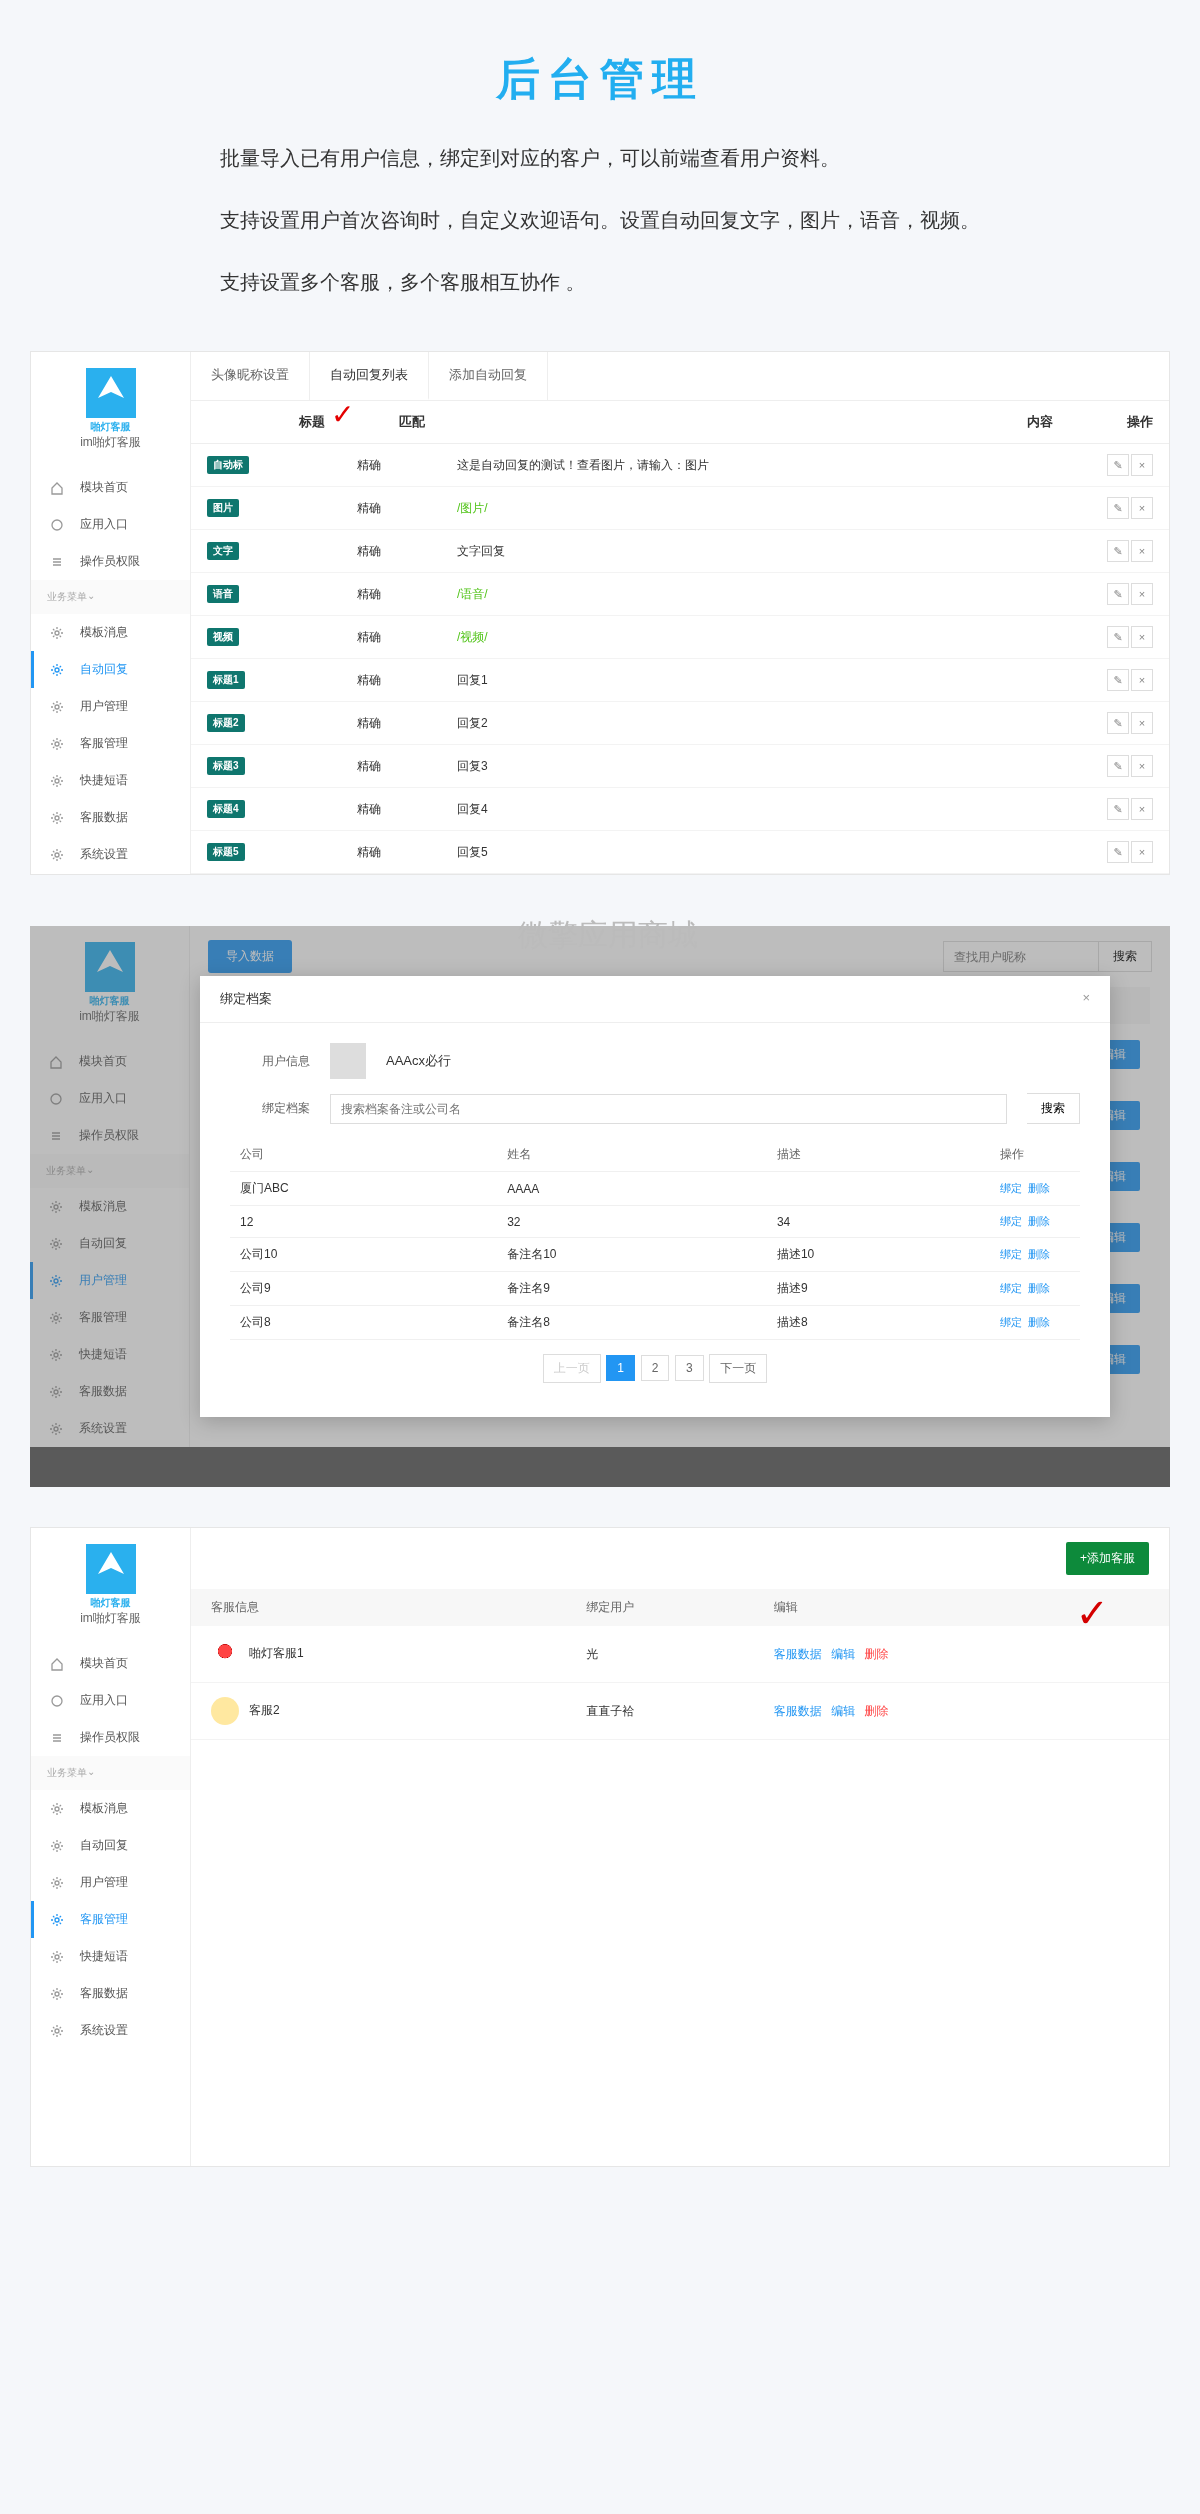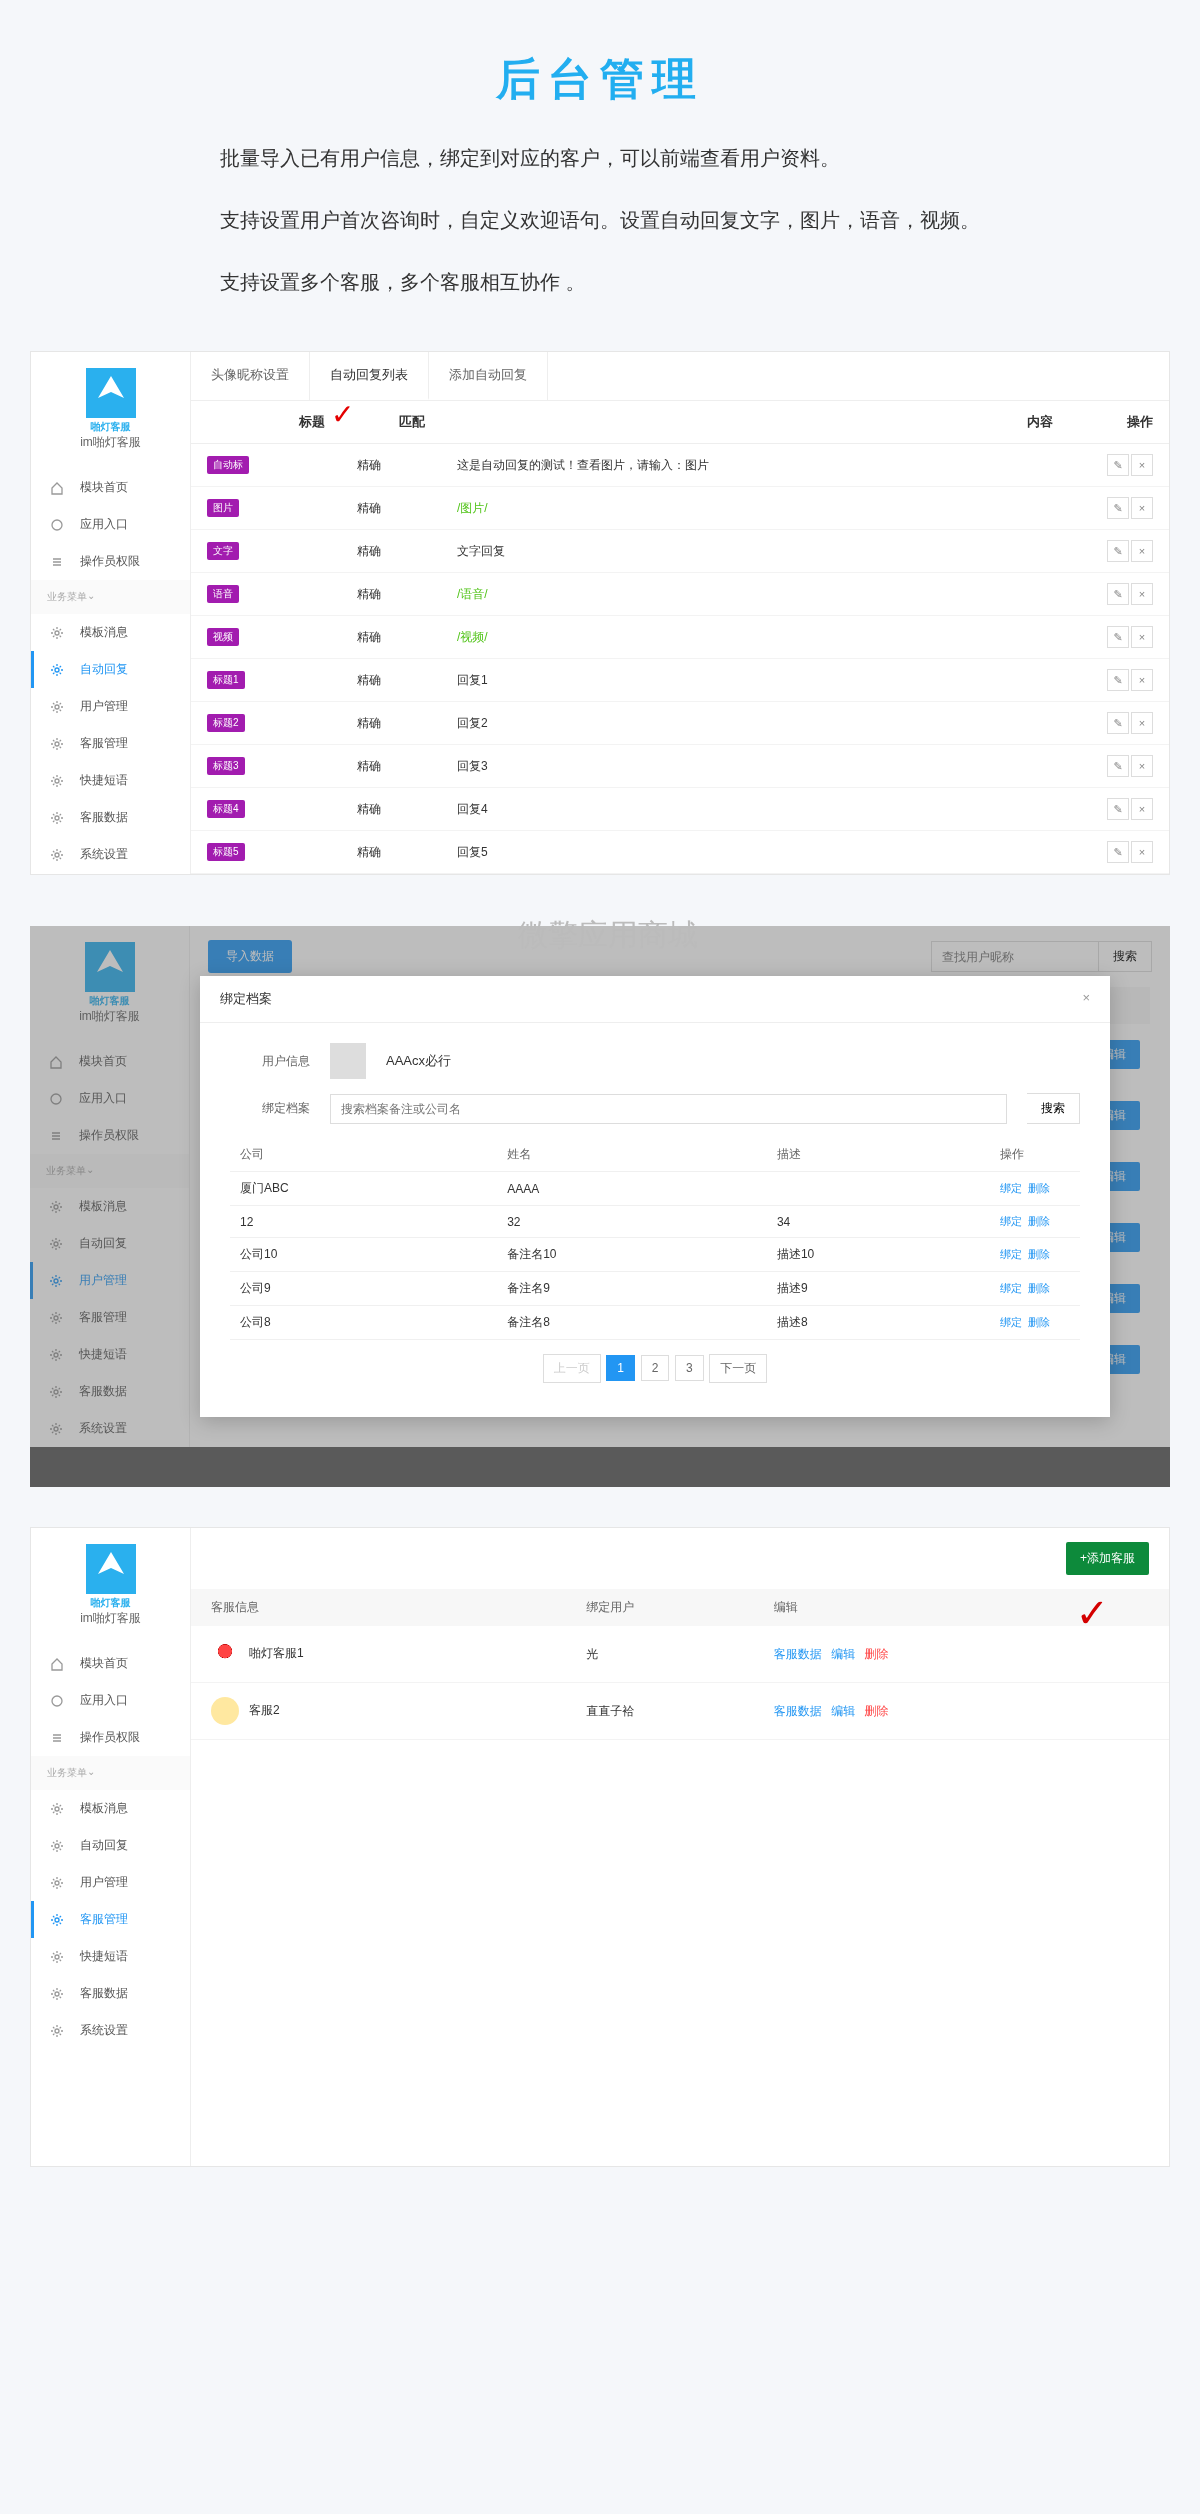--- a/index.html
+++ b/index.html
@@ -104,25 +104,26 @@
   border-bottom: 1px solid #eee;
 }
 .tbl th.right { text-align: right; }
 .tbl td {
   padding: 10px 16px;
   font-size: 12px;
   border-bottom: 1px solid #f3f3f3;
 }
 .badge {
   display: inline-block;
-  background: #a21caf;
+  background: #0f766e;
   color: #fff;
   font-size: 10px;
   padding: 2px 6px;
   border-radius: 2px;
+  font-weight: bold;
 }
 .green-text { color: #52c41a; }
 .action-cell { text-align: right; white-space: nowrap; }
 .icon-btn {
   display: inline-block;
   width: 22px; height: 22px;
   border: 1px solid #ddd;
   line-height: 20px;
   text-align: center;
   font-size: 11px;
@@ -164,21 +165,21 @@
 .import-btn {
   background: #2296f3;
   color: #fff;
   padding: 8px 18px;
   border-radius: 3px;
   font-size: 12px;
   display: inline-block;
 }
 .search-row { display: flex; justify-content: space-between; padding: 14px 18px; align-items: center; }
 .search-box { display: flex; }
-.search-input { border: 1px solid #ddd; padding: 6px 10px; font-size: 12px; width: 168px; }
+.search-input { border: 1px solid #ddd; padding: 6px 10px; font-size: 12px; width: 156px; }
 .search-btn { border: 1px solid #ddd; border-left: 0; padding: 6px 14px; font-size: 12px; background: #fff; }
 
 .modal {
   position: absolute;
   top: 50px; left: 170px; right: 60px;
   background: #fff;
   box-shadow: 0 4px 20px rgba(0,0,0,0.2);
   z-index: 20;
 }
 .modal-head {

